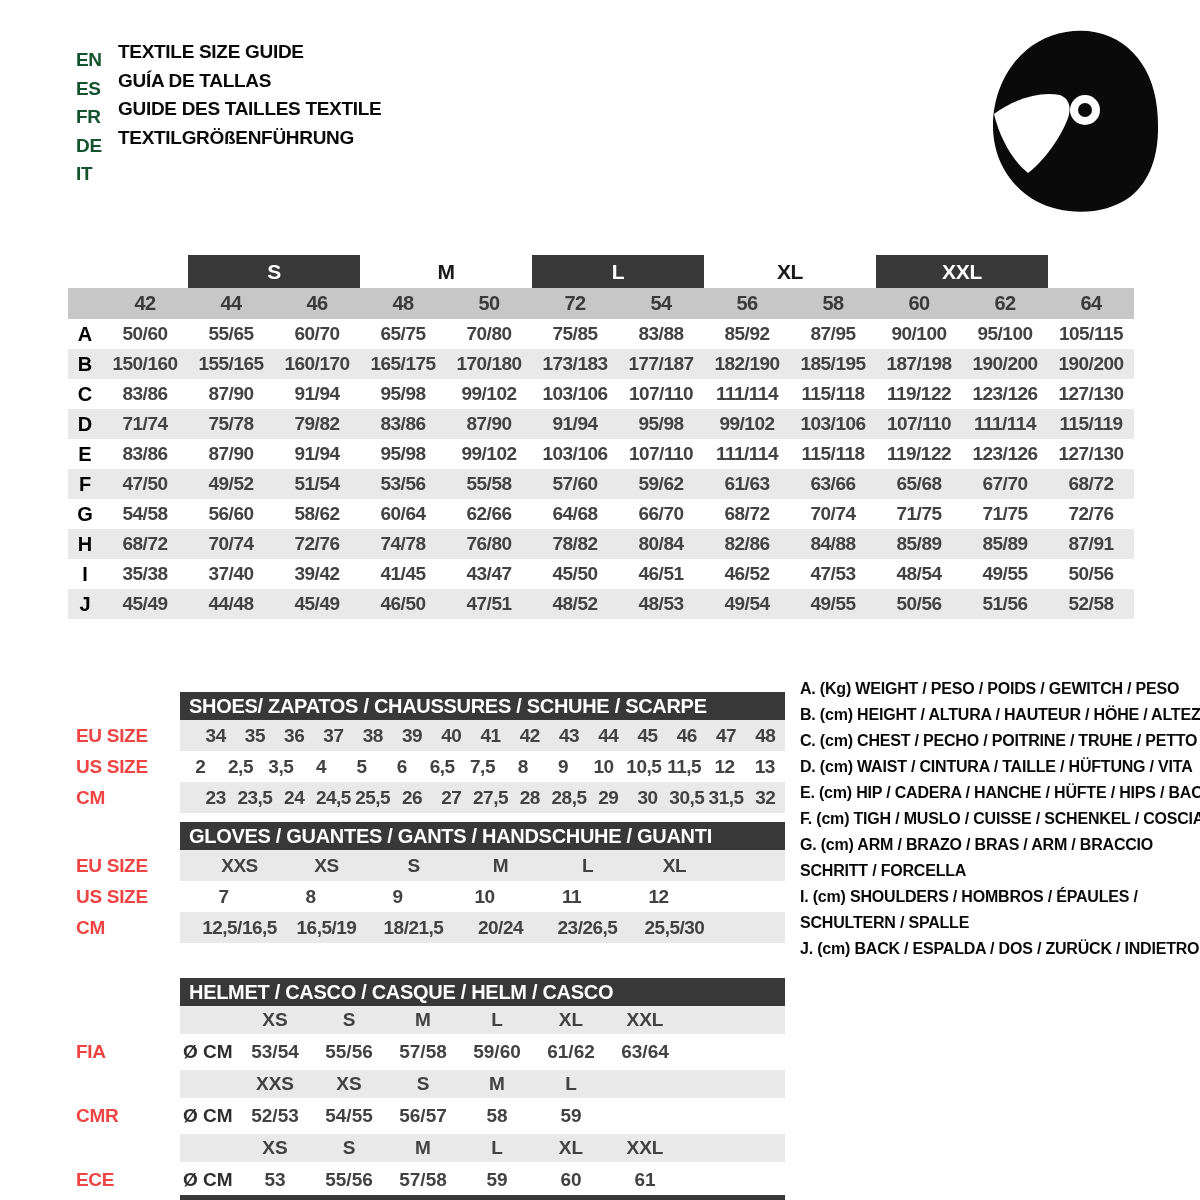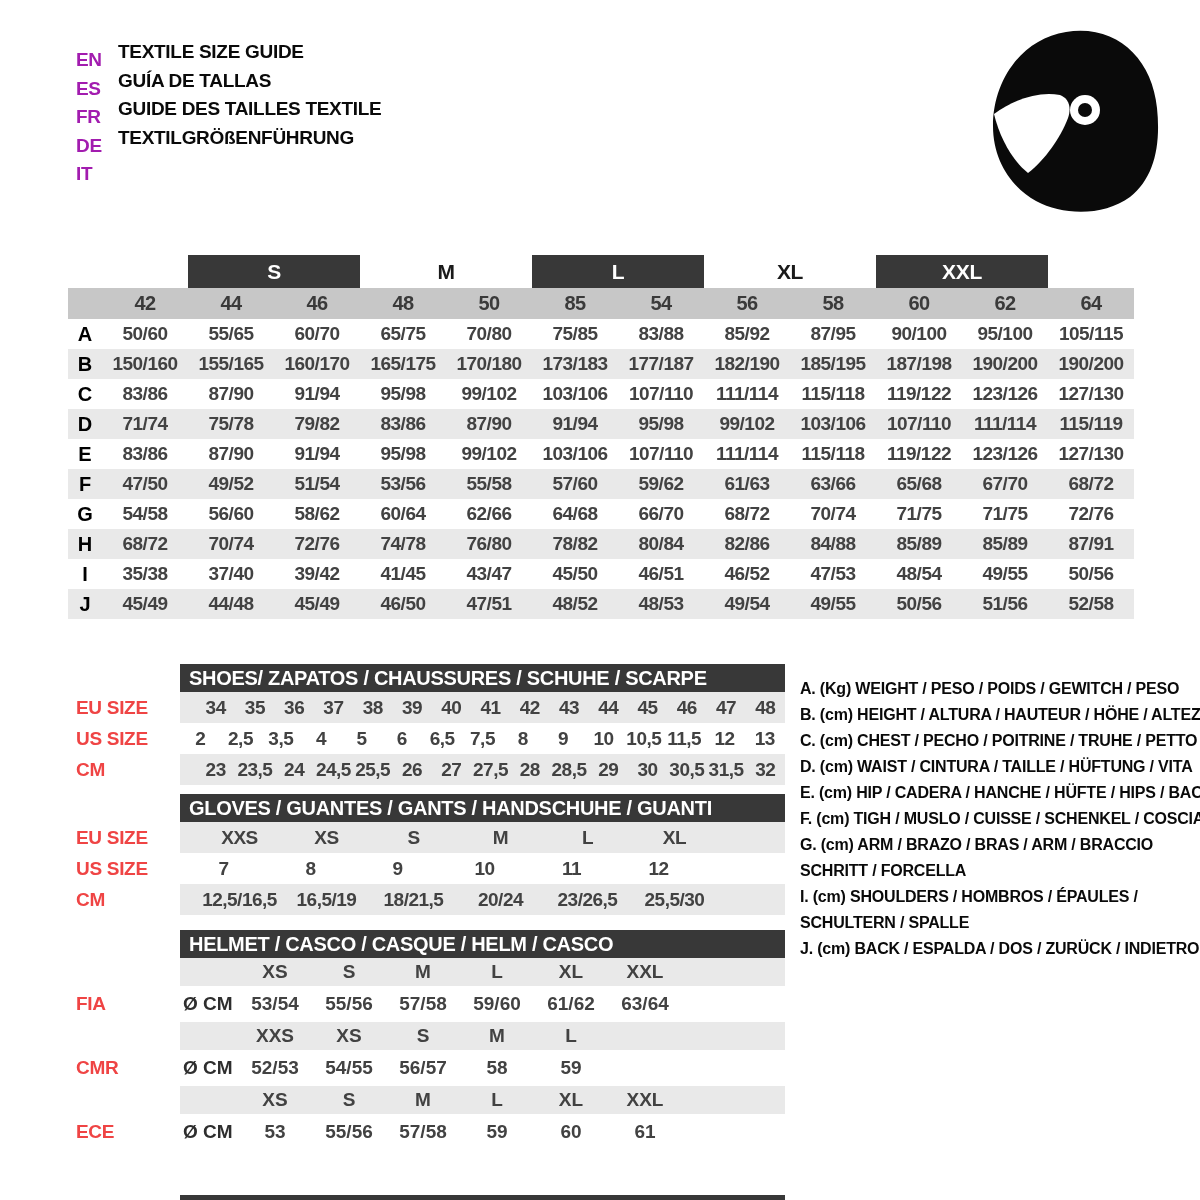--- a/index.html
+++ b/index.html
@@ -9,60 +9,60 @@
     font-family:"Liberation Sans", sans-serif; font-weight:bold; color:#0a0a0a;
   }
   .page { position:absolute; inset:0; background:#fff; }
 
   
   .langs {
     position:absolute; left:76px; top:38px;
     display:grid; grid-template-columns:42px auto; grid-auto-rows:28.5px;
     font-size:19px; letter-spacing:-0.3px; align-items:center;
   }
-  .lang-code { color:#a21caf;margin-top:16px; }
+  .lang-code { color:#14532d;margin-top:16px; }
   .lang-title { color:#0a0a0a; white-space:nowrap; }
 
   
   .helmet-logo { position:absolute; left:983px; top:26px; width:177px; height:190px; }
 
   
   .textile { position:absolute; left:68px; top:255px; width:1066px; }
   .grid13 { display:grid; grid-template-columns:34px repeat(12,1fr); }
   .band-row { height:33px; }
   .band { display:flex; align-items:center; justify-content:center; font-size:21px; letter-spacing:-0.3px; }
   .band-dark { background:#383838; color:#fff; }
   .band-plain { background:transparent; color:#1a1a1a; }
   .num-row { height:31px; background:#c7c7c7; }
   .t-cell { display:flex; align-items:center; justify-content:center; font-size:19px; color:#424242; letter-spacing:-0.5px; white-space:nowrap; }
   .num-row .t-cell { font-size:20px; color:#3a3a3a; }
   .t-letter { display:flex; align-items:center; justify-content:center; font-size:20px; color:#000; }
   .trow { height:30px; }
   .trow:nth-child(even) { background:#e9e9e9; }
 
   
-  .lower { position:absolute; left:68px; top:664px; width:717px; }
+  .lower { position:absolute; left:68px; top:692px; width:717px; }
   .bar {
     margin-left:112px; width:605px; height:28px; background:#383838;
     color:#fff; font-size:20px; line-height:28px; padding-left:9px;
     letter-spacing:-0.3px; white-space:nowrap;
   }
   .srow { display:flex; height:31px; }
   .side-label {
     width:112px; display:flex; align-items:center; padding-left:8px;
     font-size:19px; color:#ef4444; letter-spacing:-0.3px; background:#fff; white-space:nowrap;
   }
   .cells { width:605px; display:grid; }
   .shoe-cells  { grid-template-columns:repeat(15,1fr); }
   .glove-cells { grid-template-columns:repeat(6,87px) 1fr; }
   .cell { display:flex; align-items:center; justify-content:center; font-size:19px; color:#424242; letter-spacing:-0.5px; white-space:nowrap; }
   .srow.gray .cells { background:#e9e9e9;padding-left:16px; }
   .srow.white .cells { background:#fff; }
   .gloves-sec { margin-top:9px; }
-  .helmet-sec { margin-top:15px; }
+  .helmet-sec { margin-top:35px; }
   .hrow { display:flex; }
   .hrow.gray  { height:28px; }
   .hrow.white { height:36px; }
   .hcells { width:605px; display:grid; grid-template-columns:58px repeat(6,74px) 1fr; }
   .hrow.gray .hcells { background:#e9e9e9; }
   .hcell { display:flex; align-items:center; justify-content:center; font-size:19px; color:#424242; white-space:nowrap; }
   .hcell.unit { justify-content:flex-start; padding-left:3px; color:#2e2e2e; }
 
   
   .legend { position:absolute; left:800px; top:676px; width:392px; font-size:16px; letter-spacing:-0.2px; color:#0a0a0a; }
@@ -105,21 +105,21 @@
         <div class="band band-plain" style="grid-column: 9 / span 2;">XL</div>
         <div class="band band-dark" style="grid-column: 11 / span 2;">XXL</div>
       </div>
     <div class="num-row grid13">
         <div class="t-letter"></div>
         <div class="t-cell">42</div>
         <div class="t-cell">44</div>
         <div class="t-cell">46</div>
         <div class="t-cell">48</div>
         <div class="t-cell">50</div>
-        <div class="t-cell">85</div>
+        <div class="t-cell">72</div>
         <div class="t-cell">54</div>
         <div class="t-cell">56</div>
         <div class="t-cell">58</div>
         <div class="t-cell">60</div>
         <div class="t-cell">62</div>
         <div class="t-cell">64</div>
       </div>
     <div>
         <div class="trow grid13">
           <div class="t-letter">A</div>

